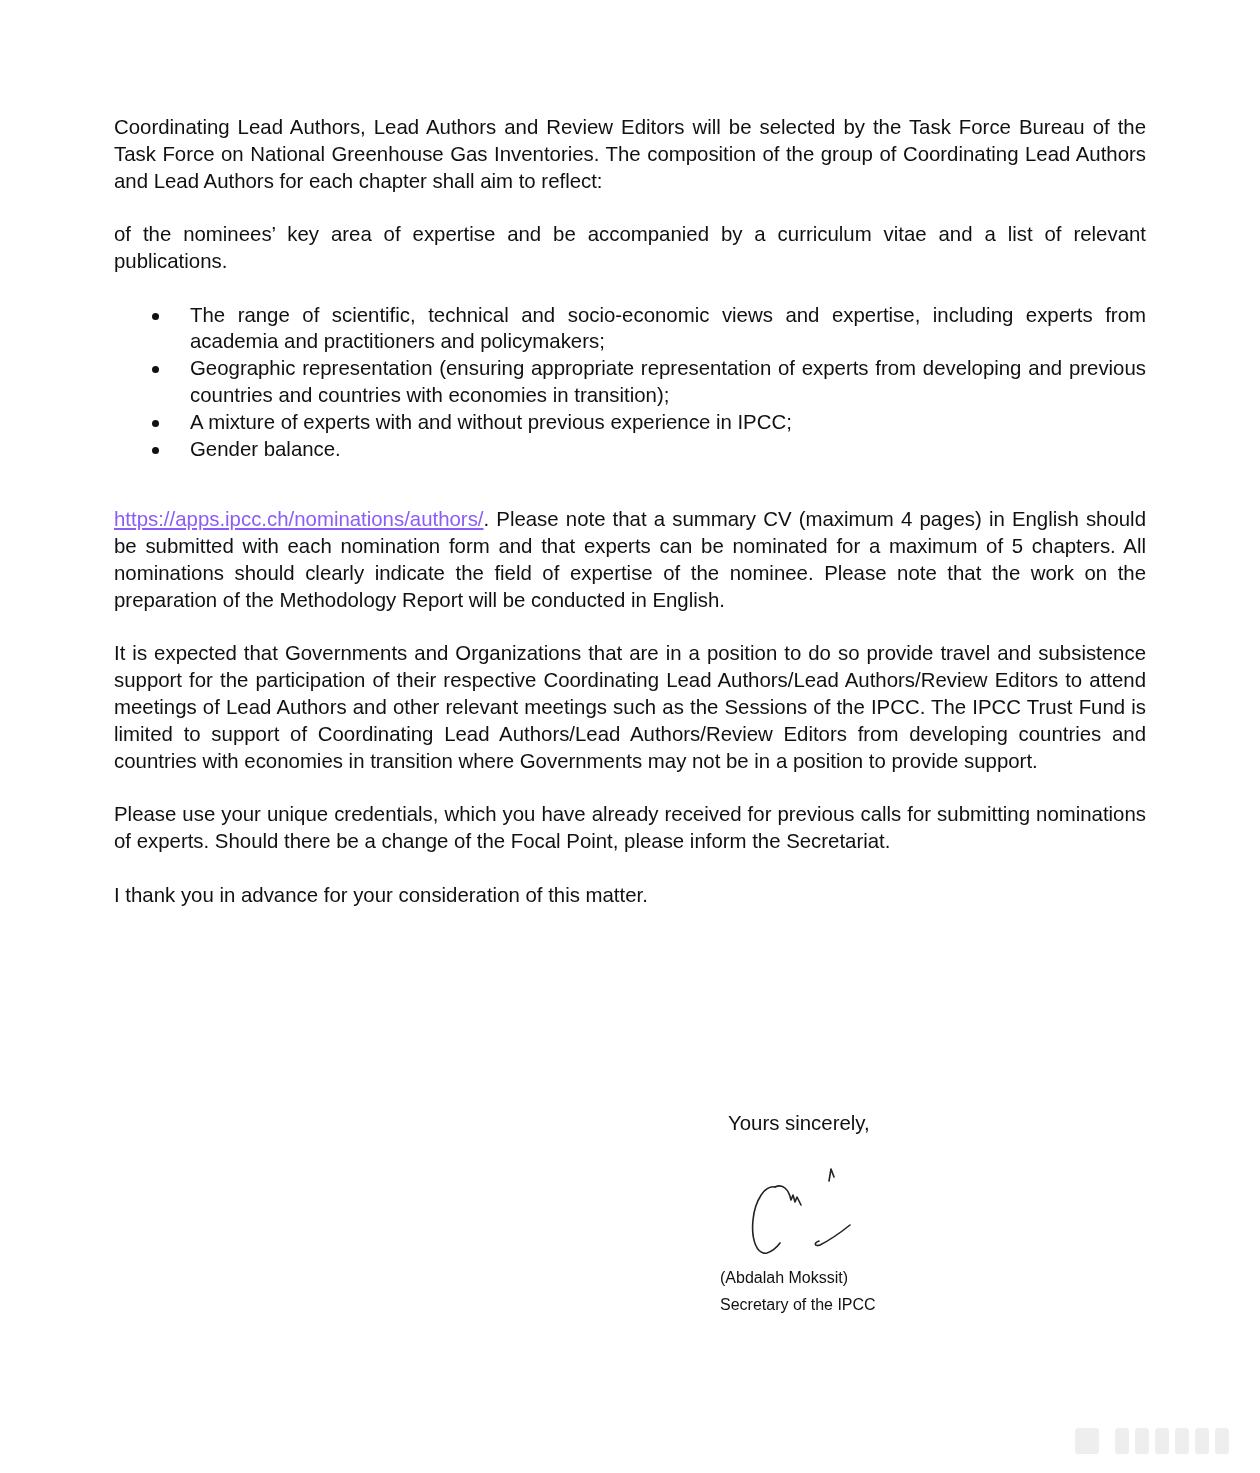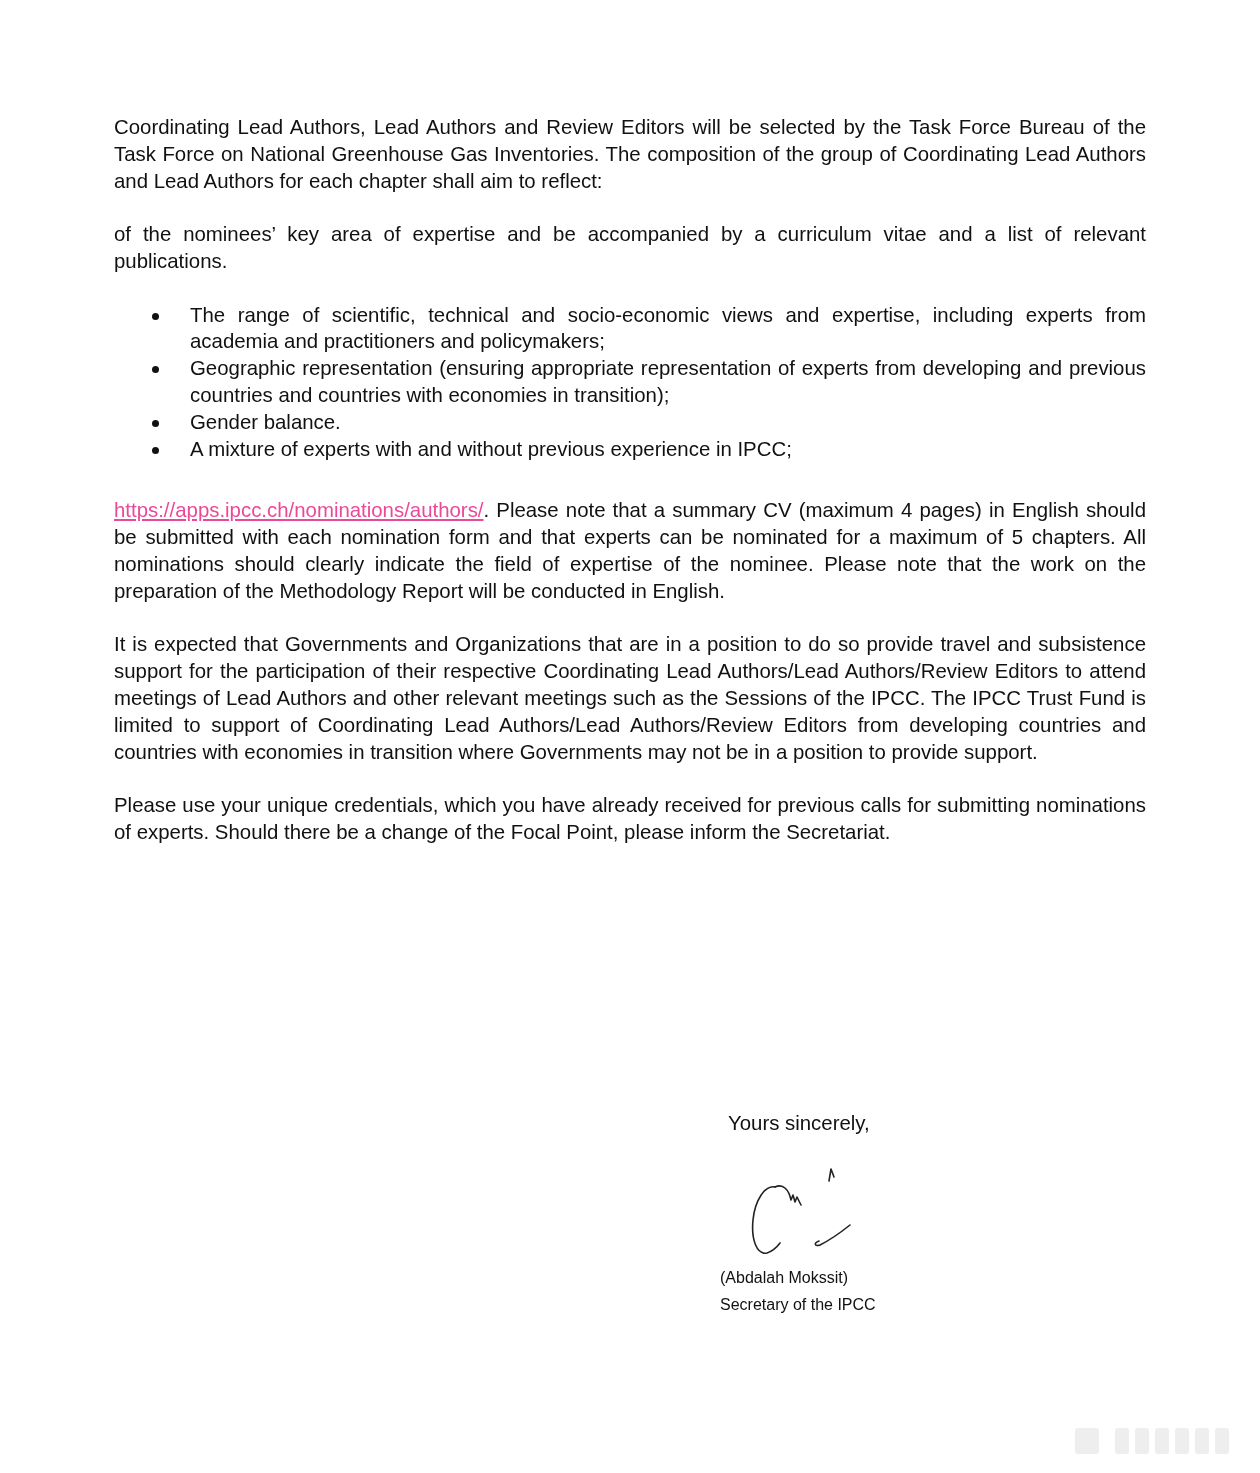--- a/index.html
+++ b/index.html
@@ -26,21 +26,21 @@
     .para {
       margin: 0 0 26.8px 0;
       text-align: justify;
       text-align-last: left;
     }
     .para.no-justify {
       text-align: left;
     }
     .bullets {
       list-style: none;
-      margin: 0 0 35px 0;
+      margin: 0 0 44px 0;
       padding: 0;
     }
     .bullets li {
       position: relative;
       padding-left: 76px;
       text-align: justify;
       text-align-last: left;
     }
     .bullet-dot {
       position: absolute;
@@ -48,21 +48,21 @@
       top: 11px;
       width: 7px;
       height: 7px;
       border-radius: 50%;
       background: #111111;
     }
     .first-line-justify {
       text-align-last: justify;
     }
     a.link {
-      color: #ec4899;
+      color: #8b5cf6;
       text-decoration: underline;
     }
     strong {
       font-weight: bold;
     }
     .closing {
       position: absolute;
       left: 728px;
       top: 1110px;
       font-size: 20.4px;
@@ -116,39 +116,40 @@
     <li>
       <span class="bullet-dot"></span>
       <span>The range of scientific, technical and socio-economic views and expertise, including experts from academia and practitioners and policymakers;</span>
     </li>
     <li>
       <span class="bullet-dot"></span>
       <span>Geographic representation (ensuring appropriate representation of experts from developing and previous countries and countries with economies in transition);</span>
     </li>
     <li>
       <span class="bullet-dot"></span>
-      <span>Gender balance.</span>
+      <span>A mixture of experts with and without previous experience in IPCC;</span>
     </li>
     <li>
       <span class="bullet-dot"></span>
-      <span>A mixture of experts with and without previous experience in IPCC;</span>
+      <span>Gender balance.</span>
     </li>
   </ul>
 
   <div class="para">
     <div style="text-align: justify; text-align-last: left;">
       <a class="link" href="#">https://apps.ipcc.ch/nominations/authors/</a><span>. Please note that a summary CV (maximum 4 pages) in English should be submitted with each nomination form and that experts can be nominated for a maximum of 5 chapters. All nominations should clearly indicate the field of expertise of the nominee. Please note that the work on the preparation of the Methodology Report will be conducted in English.</span>
     </div>
   </div>
 
   <p class="para">It is expected that Governments and Organizations that are in a position to do so provide travel and subsistence support for the participation of their respective Coordinating Lead Authors/Lead Authors/Review Editors to attend meetings of Lead Authors and other relevant meetings such as the Sessions of the IPCC. The IPCC Trust Fund is limited to support of Coordinating Lead Authors/Lead Authors/Review Editors from developing countries and countries with economies in transition where Governments may not be in a position to provide support.</p>
 
 
   <p class="para">Please use your unique credentials, which you have already received for previous calls for submitting nominations of experts. Should there be a change of the Focal Point, please inform the Secretariat.</p>
 
+  <p class="para no-justify">I thank you in advance for your consideration of this matter.</p>
 </div>
 
 <div class="closing">Yours sincerely,</div>
 
 <svg class="signature" viewBox="0 0 120 95" xmlns="http://www.w3.org/2000/svg">
   <path d="M30 22 C 20 20, 10 35, 8 55 C 6 75, 12 90, 22 88 C 28 86, 32 82, 35 78" fill="none" stroke="#222" stroke-width="1.6" stroke-linecap="round"></path>
   <path d="M30 22 C 38 18, 44 25, 46 35 L 48 30 L 50 37 L 52 32 L 56 40" fill="none" stroke="#222" stroke-width="1.6" stroke-linecap="round" stroke-linejoin="round"></path>
   <path d="M86 4 L 84 16 M 86 4 L 89 12" fill="none" stroke="#222" stroke-width="1.6" stroke-linecap="round"></path>
   <path d="M105 60 C 95 68, 85 75, 75 80 C 70 82, 68 78, 74 76" fill="none" stroke="#222" stroke-width="1.6" stroke-linecap="round"></path>
 </svg>

